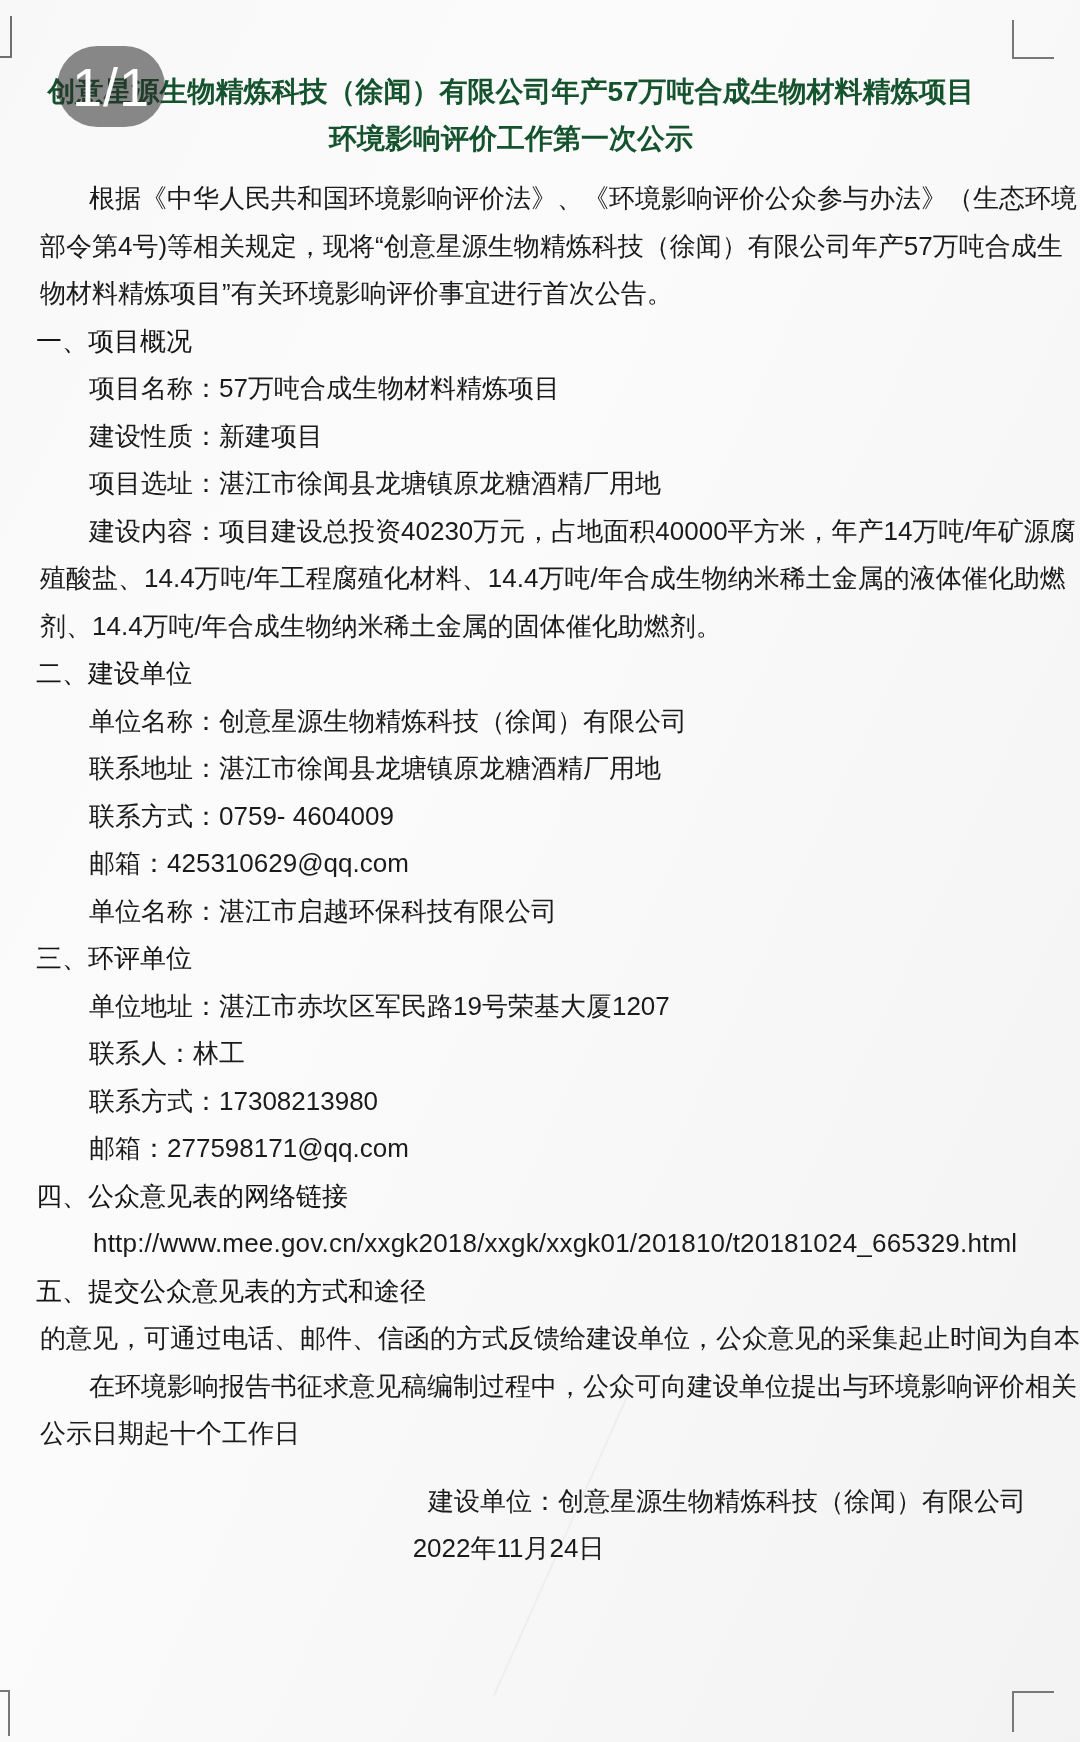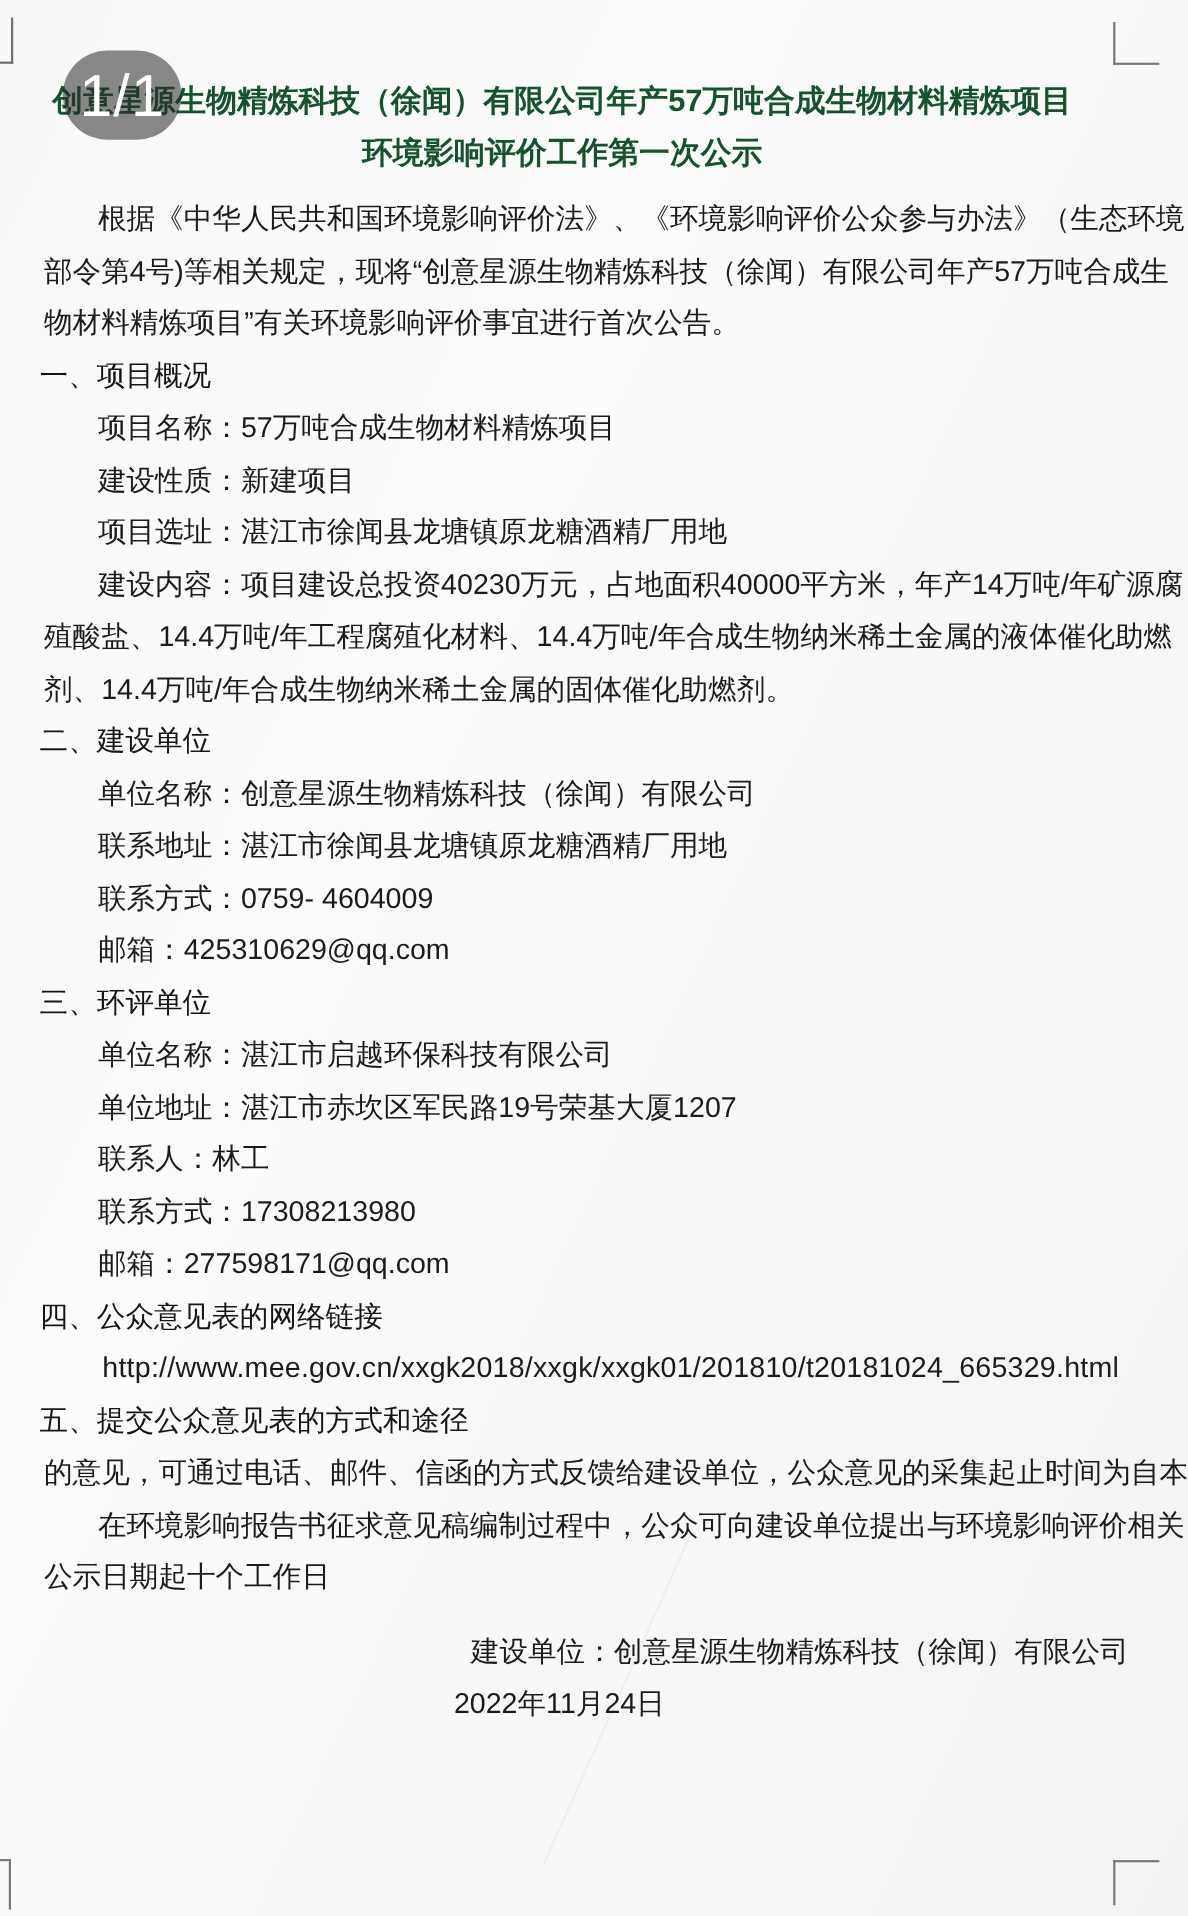--- a/index.html
+++ b/index.html
@@ -98,22 +98,22 @@
     <div class="line indent">建设性质：新建项目</div>
     <div class="line indent">项目选址：湛江市徐闻县龙塘镇原龙糖酒精厂用地</div>
     <div class="line indent">建设内容：项目建设总投资40230万元，占地面积40000平方米，年产14万吨/年矿源腐</div>
     <div class="line flush">殖酸盐、14.4万吨/年工程腐殖化材料、14.4万吨/年合成生物纳米稀土金属的液体催化助燃</div>
     <div class="line flush">剂、14.4万吨/年合成生物纳米稀土金属的固体催化助燃剂。</div>
     <div class="line heading">二、建设单位</div>
     <div class="line indent">单位名称：创意星源生物精炼科技（徐闻）有限公司</div>
     <div class="line indent">联系地址：湛江市徐闻县龙塘镇原龙糖酒精厂用地</div>
     <div class="line indent">联系方式：0759- 4604009</div>
     <div class="line indent">邮箱：425310629@qq.com</div>
+    <div class="line indent">单位名称：湛江市启越环保科技有限公司</div>
     <div class="line heading">三、环评单位</div>
-    <div class="line indent">单位名称：湛江市启越环保科技有限公司</div>
     <div class="line indent">单位地址：湛江市赤坎区军民路19号荣基大厦1207</div>
     <div class="line indent">联系人：林工</div>
     <div class="line indent">联系方式：17308213980</div>
     <div class="line indent">邮箱：277598171@qq.com</div>
     <div class="line heading">四、公众意见表的网络链接</div>
     <div class="line url">http://www.mee.gov.cn/xxgk2018/xxgk/xxgk01/201810/t20181024_665329.html</div>
     <div class="line heading">五、提交公众意见表的方式和途径</div>
     <div class="line flush">的意见，可通过电话、邮件、信函的方式反馈给建设单位，公众意见的采集起止时间为自本</div>
     <div class="line indent">在环境影响报告书征求意见稿编制过程中，公众可向建设单位提出与环境影响评价相关</div>
     <div class="line flush">公示日期起十个工作日</div>

